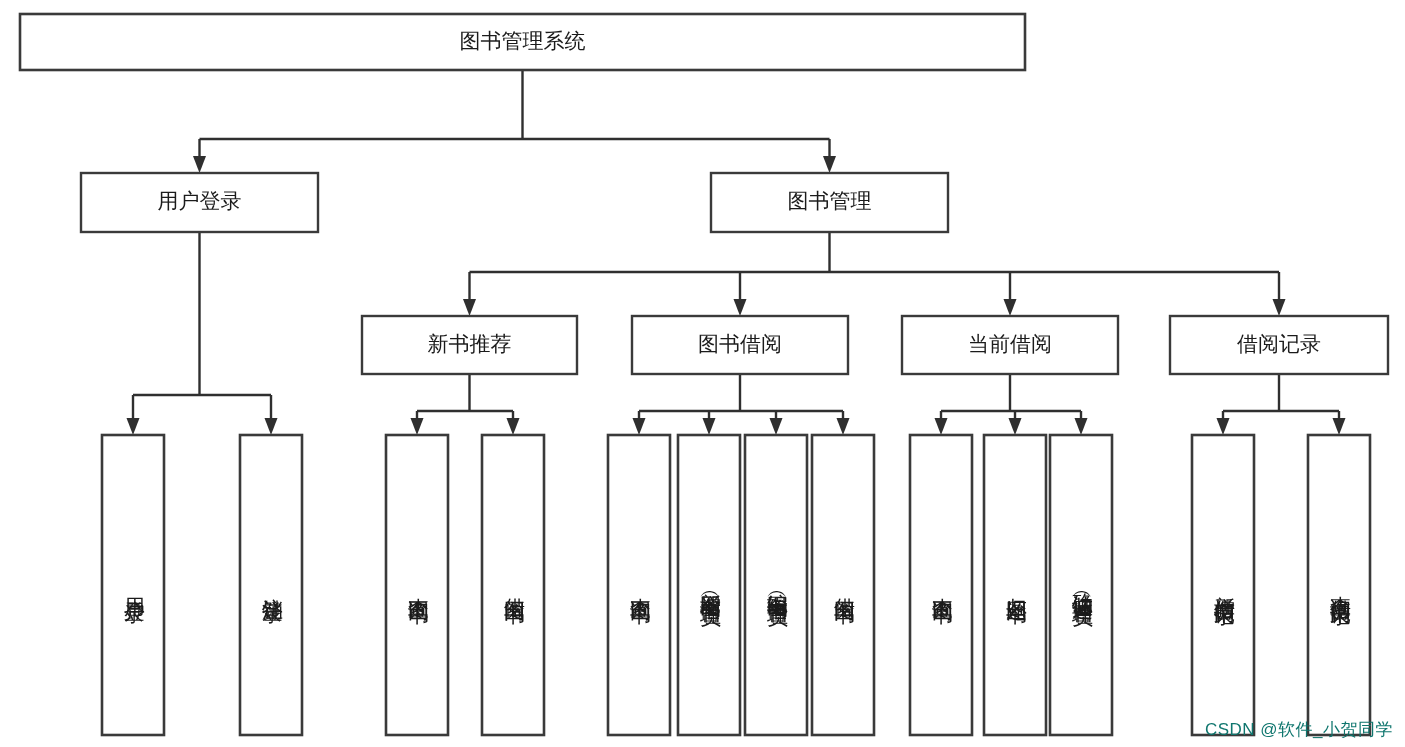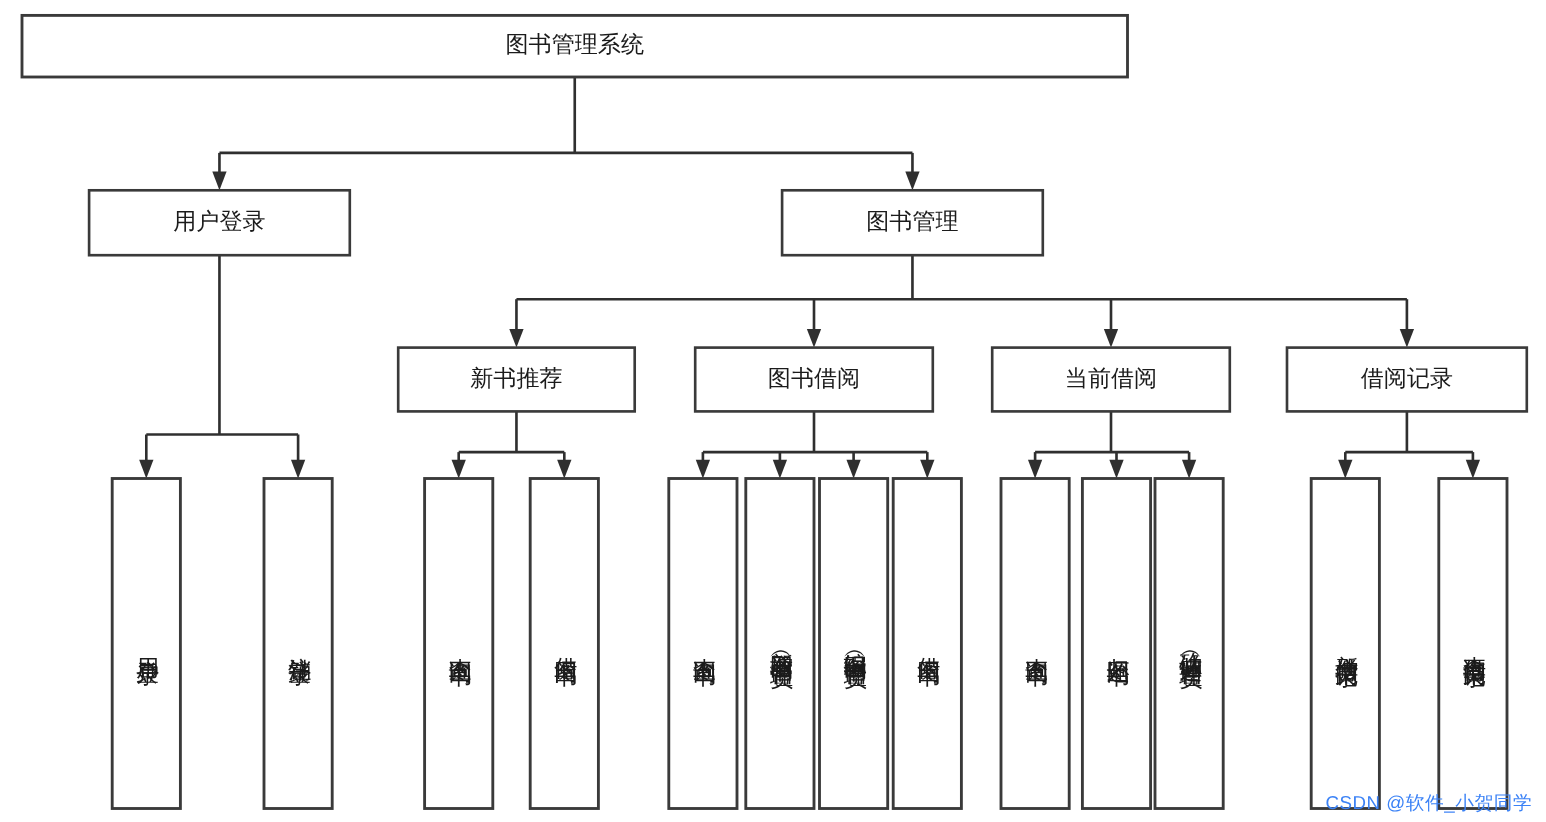--- a/index.html
+++ b/index.html
@@ -55,21 +55,21 @@
     stroke-linecap: butt;
   }
   .arrow-head {
     fill: #2f2f2f;
     stroke: none;
   }
   .watermark {
     position: absolute;
     right: 12px;
     bottom: 6px;
-    color: #3b82f6;
+    color: #0f766e;
     font-size: 17px;
     font-family: "Liberation Sans", "DejaVu Sans", sans-serif;
     white-space: nowrap;
     user-select: none;
     letter-spacing: 0.5px;
   }
 </style>
 </head>
 <body>
 

